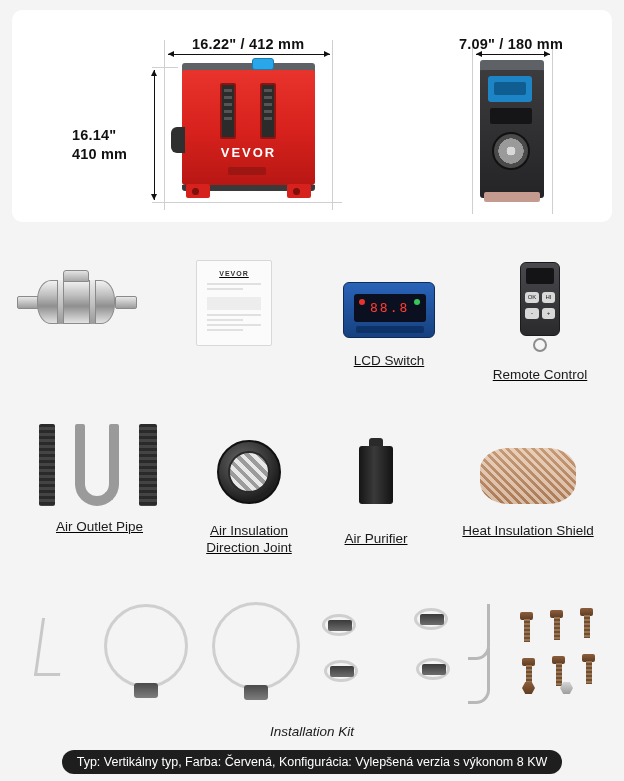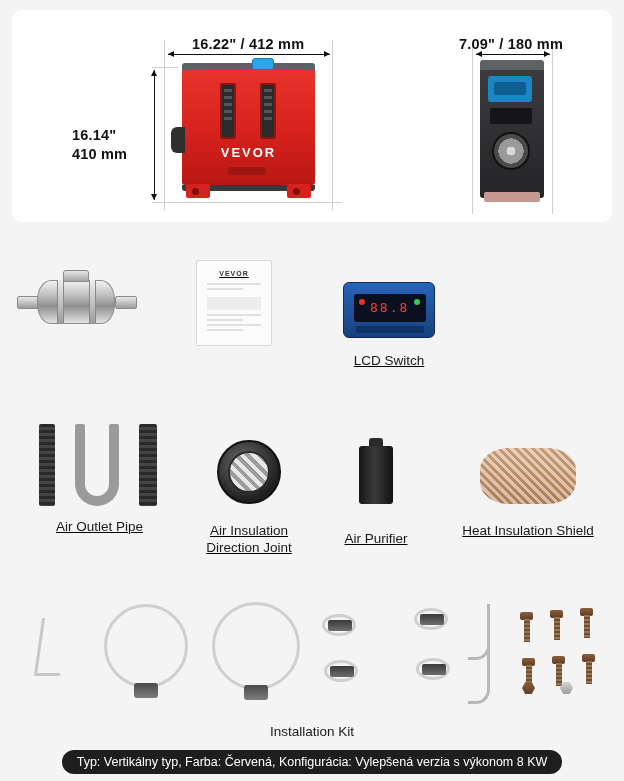--- a/index.html
+++ b/index.html
@@ -507,20 +507,21 @@
     height: 170px;
   }
   .kit-caption {
     position: absolute;
     left: 0;
     right: 0;
     top: 148px;
     text-align: center;
     font-size: 13.5px;
     color: #1a1a1a;
+    font-style: italic;
   }
   .clamp-big {
     position: absolute;
     border: 3px solid #cfcfcf;
     border-radius: 50%;
   }
   .clamp-big::after {
     content: "";
     position: absolute;
     left: 50%;
@@ -695,20 +696,32 @@
       <div class="screen">
         <div class="dot d1"></div>
         <div class="dot d2"></div>
         <div class="digits">88.8</div>
       </div>
       <div class="btm"></div>
     </div>
     <div class="caption" style="margin-top:14px;">LCD Switch</div>
   </div>
 
+  <div class="acc" style="left:470px; top:262px; width:140px;">
+    <div class="art remote">
+      <div class="case"></div>
+      <div class="scr"></div>
+      <div class="btn ok">OK</div>
+      <div class="btn hi">HI</div>
+      <div class="btn minus">-</div>
+      <div class="btn plus">+</div>
+      <div class="ring"></div>
+    </div>
+    <div class="caption" style="margin-top:8px;">Remote Control</div>
+  </div>
 
   <div class="acc" style="left:22px; top:422px; width:155px;">
     <div class="art pipes">
       <div class="corr p1"></div>
       <div class="corr u-left"></div>
       <div class="corr u-right"></div>
       <div class="u-bottom"></div>
       <div class="corr p4"></div>
     </div>
     <div class="caption" style="margin-top:10px;">

